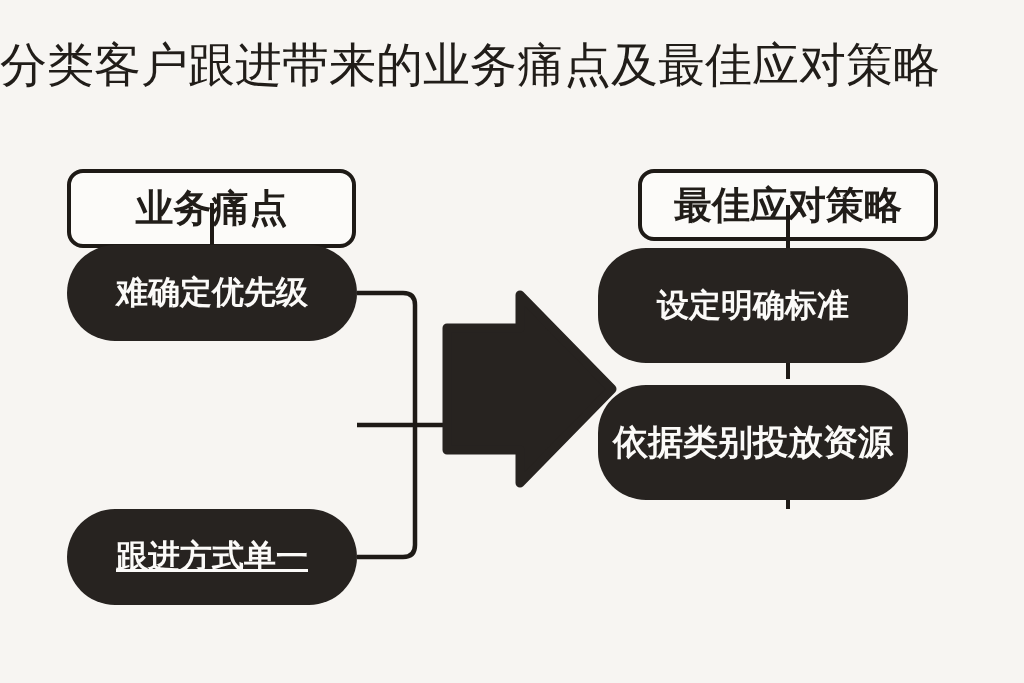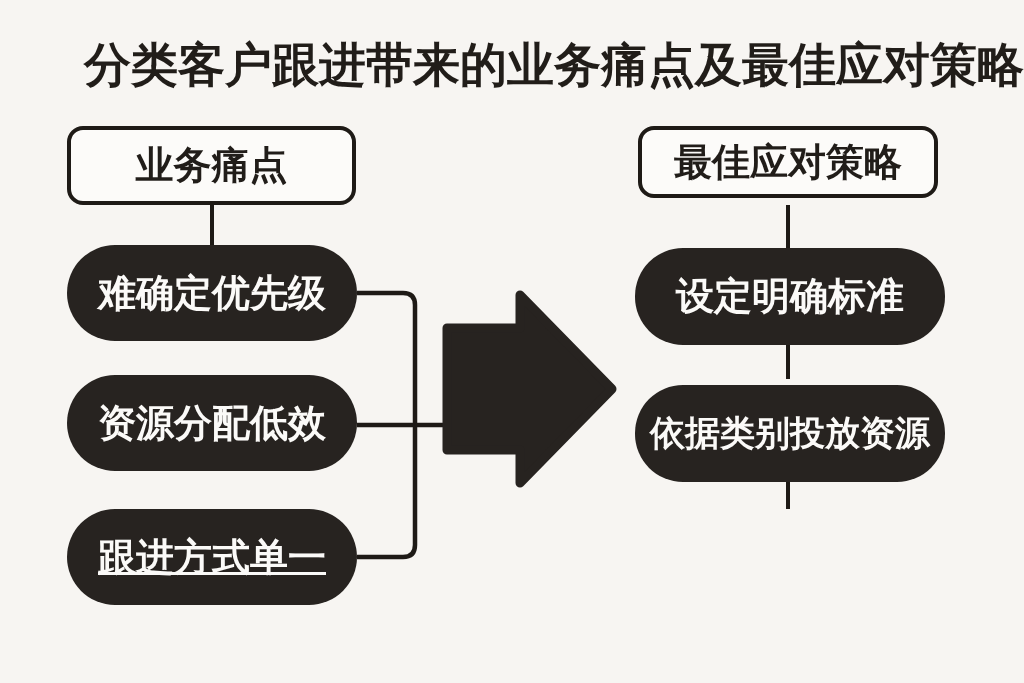--- a/index.html
+++ b/index.html
@@ -11,56 +11,57 @@
   }
   .canvas {
     position: relative;
     width: 1024px;
     height: 683px;
     background: #f7f5f2;
   }
   .title {
     position: absolute;
     left: 0; right: 0; top: 34px;
-    text-align: right;
+    text-align: left;
     font-size: 47px;
-    font-weight: 700;
+    font-weight: 400;
     color: #211d19;
     letter-spacing: 0px;
     white-space: nowrap;
   }
   .header-box {
     position: absolute;
     background: #fcfbf9;
     border: 4px solid #1e1a16;
     border-radius: 16px;
     display: flex;
     align-items: center;
     justify-content: center;
     font-size: 38px;
     font-weight: 800;
     color: #211d19;
     white-space: nowrap;
+    margin-top: 43px;
   }
   .header-left  { left: 67px;  top: 126px; width: 289px; height: 79px; }
   .header-right { left: 638px; top: 126px; width: 300px; height: 72px; }
   .pill {
     position: absolute;
     background: #272320;
     border-radius: 48px;
     display: flex;
     align-items: center;
     justify-content: center;
-    font-size: 38px;
+    font-size: 32px;
     font-weight: 800;
     color: #fbfaf8;
     white-space: nowrap;
   }
   .pill-l { left: 67px;  width: 290px; height: 96px; }
-  .pill-r { left: 635px; width: 310px; height: 97px; }
+  .pill-r { left: 598px; width: 310px; height: 115px; }
   .pill-l1 { top: 245px; }
   .pill-l2 { top: 375px; }
   .pill-l3 { top: 509px; text-decoration: underline; }
   .pill-r1 { top: 248px; }
   .pill-r2 { top: 377px; font-size: 35px; margin-top: 8px; }
   .pill-r3 { top: 507px; }
   .stem {
     position: absolute;
     width: 4px;
     background: #1e1a16;
@@ -96,23 +97,20 @@
   <div class="stem stem-r23"></div>
 
   <svg class="overlay-svg" viewBox="0 0 1024 683">
     <path d="M357,293 H403 Q415,293 415,305 V545 Q415,557 403,557 H357 M357,425 H447" fill="none" stroke="#1e1a16" stroke-width="4.5"></path>
     <polygon points="447,328 520,328 520,295 612,389 520,483 520,450 447,450" fill="#272320" stroke="#272320" stroke-width="9" stroke-linejoin="round"></polygon>
   </svg>
 
   <div class="pill pill-l pill-l1">
     <span>难确定优先级</span>
   </div>
-  <div class="pill pill-l pill-l2">
-    <span>资源分配低效</span>
-  </div>
   <div class="pill pill-l pill-l3">
     <span>跟进方式单一</span>
   </div>
 
   <div class="pill pill-r pill-r1">
     <span>设定明确标准</span>
   </div>
   <div class="pill pill-r pill-r2">
     <span>依据类别投放资源</span>
   </div>

